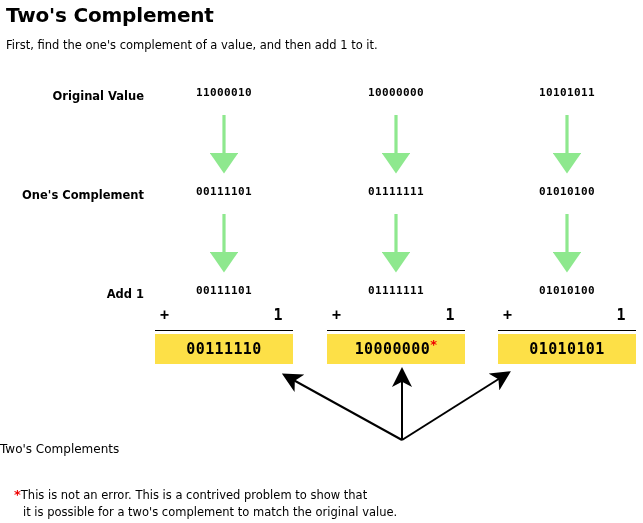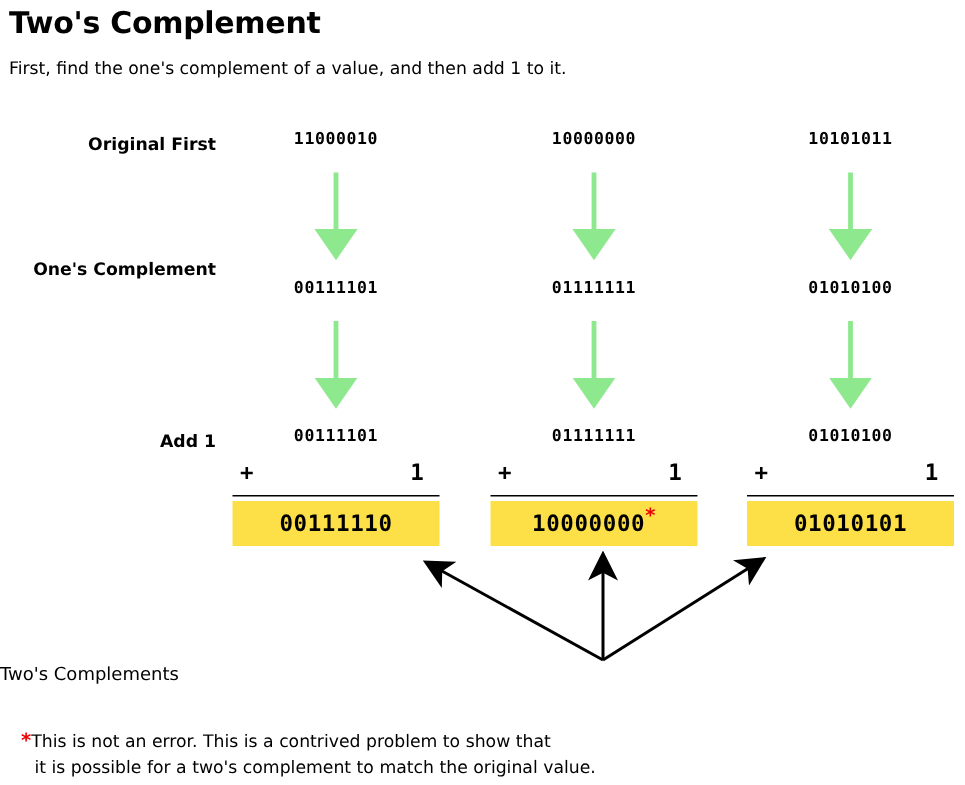--- a/index.html
+++ b/index.html
@@ -39,21 +39,21 @@
   .row-label {
     position: absolute;
     left: 0px;
     width: 144px;
     text-align: right;
     font-size: 11.5px;
     font-weight: bold;
     white-space: nowrap;
   }
   #label-original   { top: 89px; }
-  #label-ones       { top: 172px; }
+  #label-ones       { top: 188px; }
   #label-add        { top: 287px; text-align: right; }
 
   
   .column {
     position: absolute;
     width: 138px;
     top: 0;
     height: 100%;
   }
   #col-0 { left: 155px; }
@@ -174,21 +174,21 @@
     display: block;
     padding-left: 9px;
   }
 </style>
 </head>
 <body>
 
 <div id="title">Two's Complement</div>
 <div id="subtitle">First, find the one's complement of a value, and then add 1 to it.</div>
 
-<div class="row-label" id="label-original">Original First</div>
+<div class="row-label" id="label-original">Original Value</div>
 <div class="row-label" id="label-ones">One's Complement</div>
 <div class="row-label" id="label-add">Add 1</div>
 
 <svg id="green-arrows" viewBox="0 0 643 523">
   <defs>
     <marker id="gm" markerWidth="9" markerHeight="9" refX="2.6" refY="4.5" orient="auto" markerUnits="strokeWidth">
       <path d="M0,0 L0,9 L6.5,4.5 z" fill="#8ee88e"></path>
     </marker>
   </defs>
 

